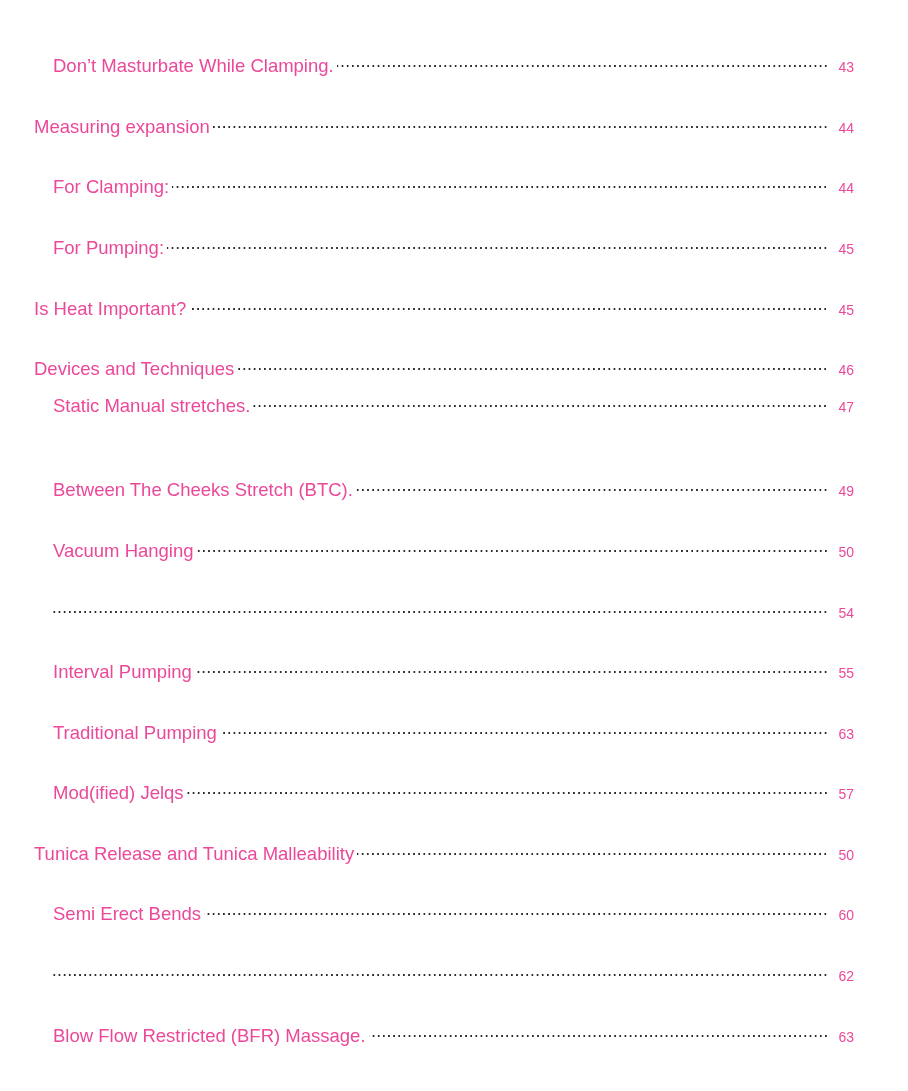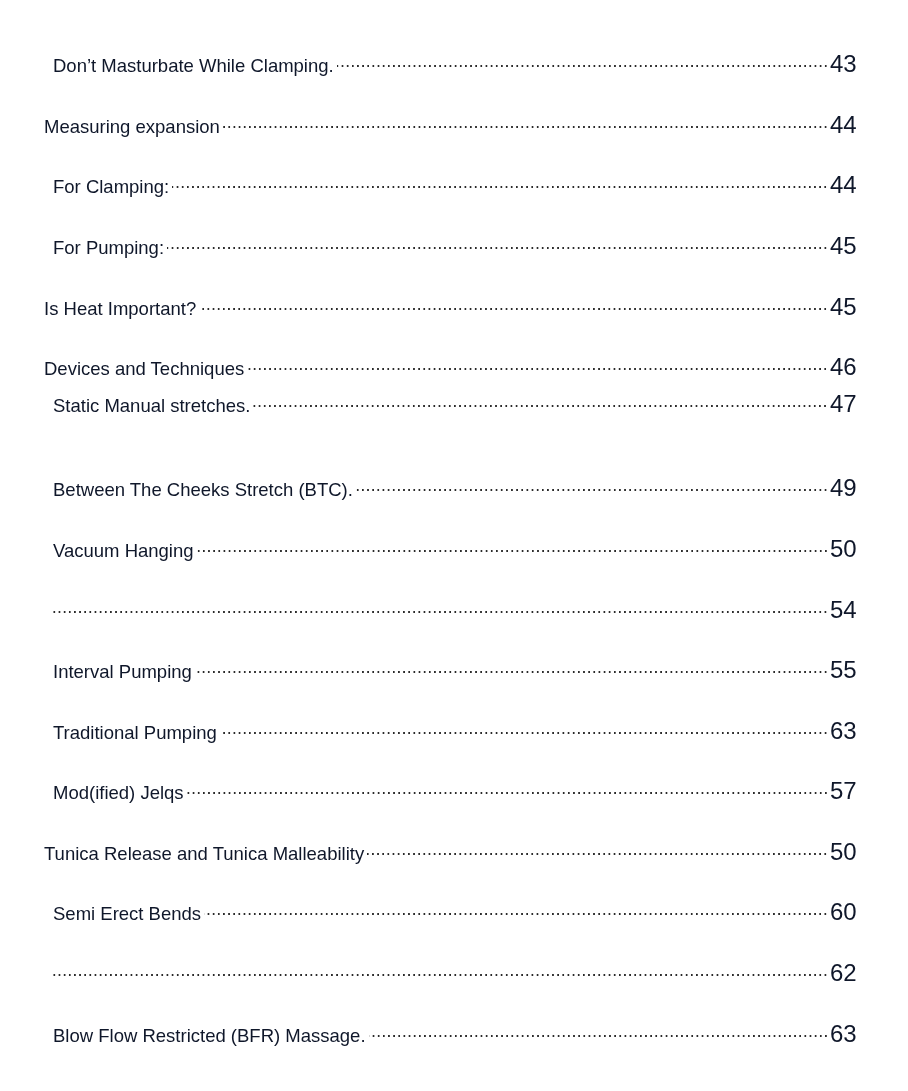--- a/index.html
+++ b/index.html
@@ -26,23 +26,23 @@
       left: 0;
       right: 54px;
       height: 24px;
       display: flex;
       align-items: baseline;
       font-size: 18.5px;
       line-height: 24px;
       white-space: nowrap;
       cursor: pointer;
       text-decoration: none;
-      color: #0f172a;
+      color: #ec4899;
     }
-    .toc-entry.level-1 { padding-left: 44px; }
+    .toc-entry.level-1 { padding-left: 34px; }
     .toc-entry.level-2 { padding-left: 53px; }
     .toc-title {
       flex: 0 0 auto;
       padding-right: 3px;
     }
     .toc-leader {
       flex: 1 1 auto;
       overflow: hidden;
       position: relative;
       height: 24px;
@@ -57,21 +57,21 @@
       background-image: radial-gradient(circle, #2a2a2a 0.9px, transparent 1.2px);
       background-size: 5.15px 2px;
       background-repeat: repeat-x;
       background-position: right bottom;
     }
     .toc-page {
       flex: 0 0 auto;
       width: 24px;
       text-align: right;
       font-family: "Liberation Sans", sans-serif;
-      font-size: 24px;
+      font-size: 14px;
     }
   </style>
 </head>
 <body>
 
 <div class="toc">
   <a class="toc-entry level-2" style="top:48px">
     <span class="toc-title">Don’t Masturbate While Clamping.</span>
     <span class="toc-leader"></span>
     <span class="toc-page">43</span>

